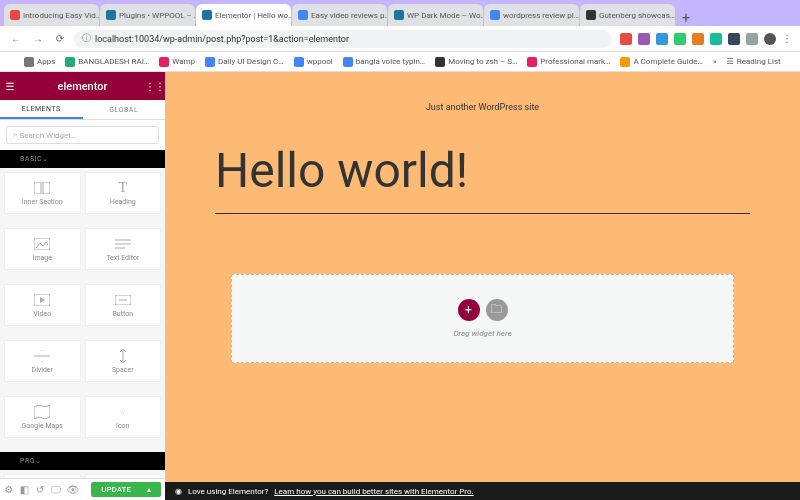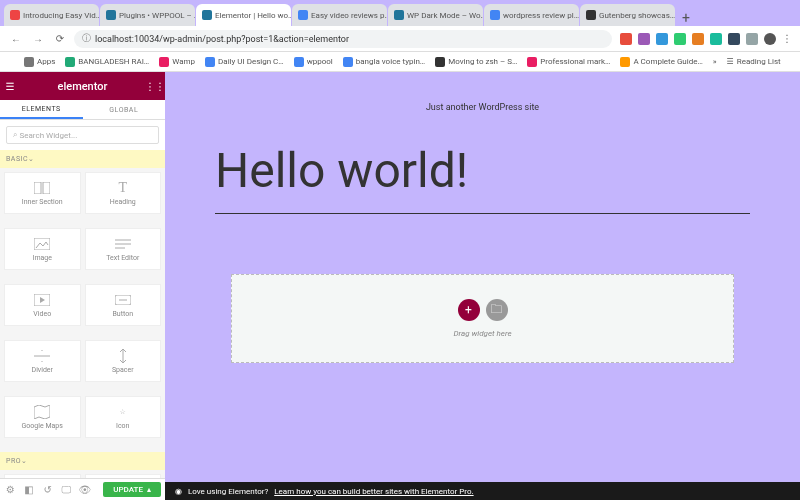--- a/index.html
+++ b/index.html
@@ -23,28 +23,28 @@
 .sidebar{width:165px;display:flex;flex-direction:column;background:#f5f5f5}
 .el-header{height:28px;background:#93003a;display:flex;align-items:center;color:#fff}
 .el-menu{width:20px;text-align:center;cursor:pointer}
 .el-logo{flex:1;text-align:center;font-size:11px;font-weight:500}
 .el-dots{width:20px;text-align:center;cursor:pointer}
 .el-tabs{height:20px;display:flex;background:#fff;border-bottom:1px solid #ddd}
 .el-tab{flex:1;display:flex;align-items:center;justify-content:center;font-size:7px;color:#888;cursor:pointer;letter-spacing:0.5px}
 .el-tab.active{color:#333;border-bottom:2px solid #3b82f6}
 .search-row{padding:6px;background:#fff}
 .search-box{height:18px;border:1px solid #ddd;border-radius:2px;display:flex;align-items:center;padding:0 6px;font-size:8px;color:#aaa}
-.cat-head{height:18px;background:#fef9c3;display:flex;align-items:center;padding:0 6px;font-size:7px;color:#888;cursor:pointer;letter-spacing:0.5px}
+.cat-head{height:18px;background:#000000;display:flex;align-items:center;padding:0 20px;font-size:7px;color:#888;cursor:pointer;letter-spacing:0.5px}
 .widgets{display:grid;grid-template-columns:1fr 1fr;gap:4px;padding:4px;background:#f5f5f5;overflow-y:auto;flex:1}
 .widget{height:42px;background:#fff;border:1px solid #eee;display:flex;flex-direction:column;align-items:center;justify-content:center;gap:3px;cursor:grab;font-size:7px;color:#888}
 .w-ico{width:16px;height:14px;color:#aaa;display:flex;align-items:center;justify-content:center}
 .footer{height:22px;background:#fff;border-top:1px solid #ddd;display:flex;align-items:center;padding:0 4px;gap:6px}
 .f-ico{width:14px;height:14px;color:#999;cursor:pointer;display:flex;align-items:center;justify-content:center}
-.update-btn{background:#39b54a;color:#fff;font-size:8px;padding:3px 10px;border-radius:2px;cursor:pointer;font-weight:500;display:flex;align-items:center;gap:4px}
-.canvas{flex:1;background:#c4b5fd;overflow:auto;position:relative}
+.update-btn{background:#39b54a;color:#fff;font-size:8px;padding:3px 10px;border-radius:2px;cursor:pointer;font-weight:500;display:flex;align-items:center;gap:16px}
+.canvas{flex:1;background:#fdba74;overflow:auto;position:relative}
 .canvas-inner{padding:30px 50px}
 .tagline{text-align:center;font-size:9px;color:#333;margin-bottom:30px}
 .hello{font-size:48px;color:#333;font-weight:400;margin-bottom:14px}
 .hr{border:none;border-top:1px solid #333;margin-bottom:60px}
 .dropzone{background:#f4f7f6;border:1px dashed #bbb;margin:0 16px;padding:24px;display:flex;flex-direction:column;align-items:center;gap:8px}
 .dz-btns{display:flex;gap:6px}
 .dz-btn{width:22px;height:22px;border-radius:50%;display:flex;align-items:center;justify-content:center;color:#fff;cursor:pointer;font-size:12px}
 .dz-add{background:#93003a}
 .dz-folder{background:#999}
 .dz-text{font-size:8px;color:#888;font-style:italic}

